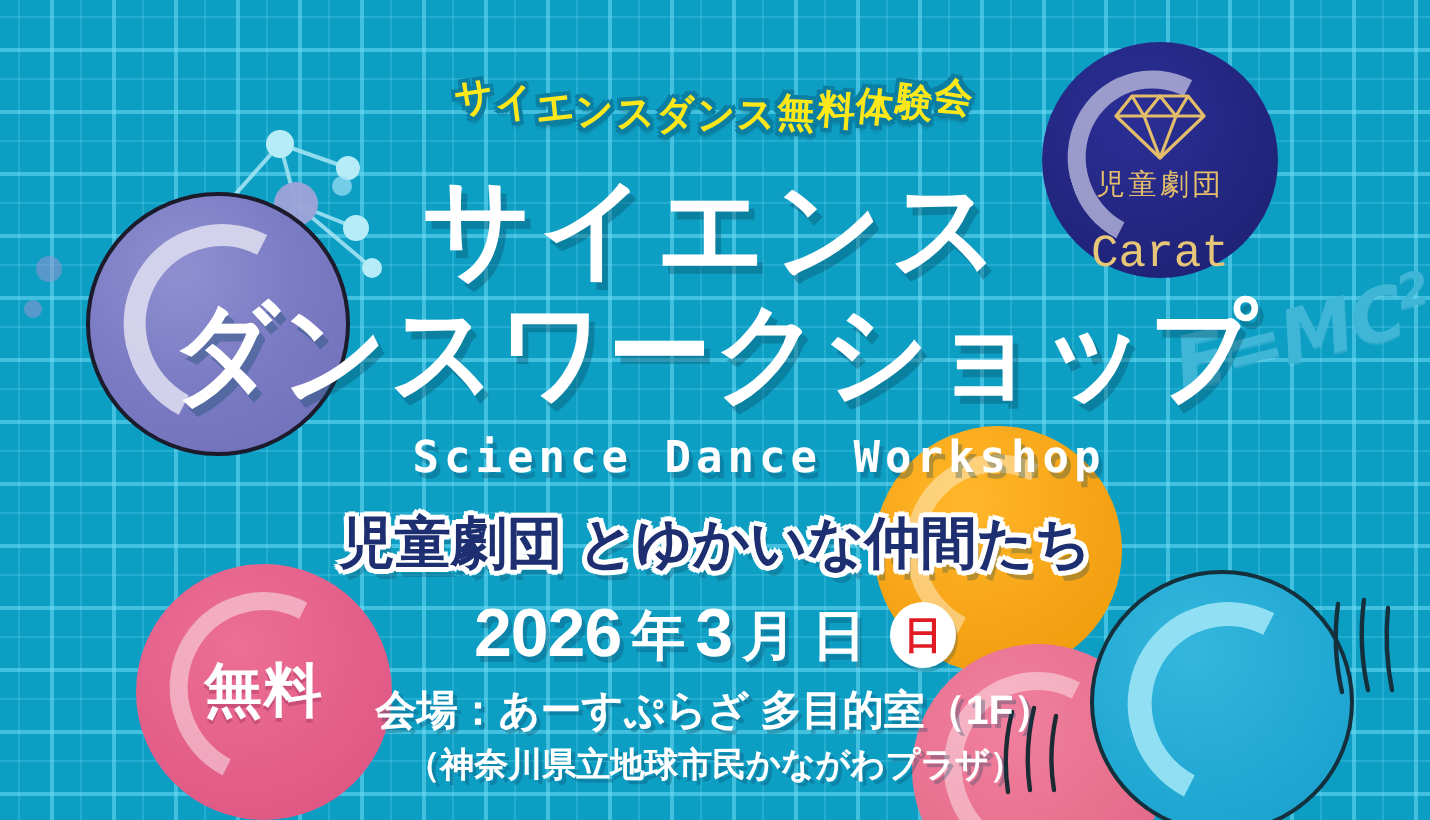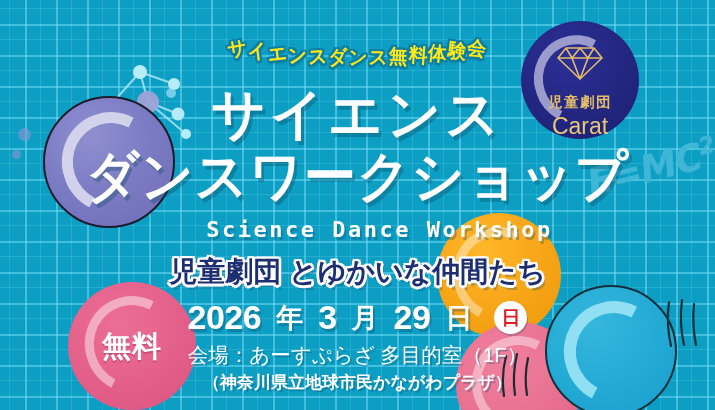--- a/index.html
+++ b/index.html
@@ -129,28 +129,28 @@
     align-items: center; justify-content: flex-start;
   }
   #logo-carat .crescent {
     left: 11%; top: 12%; width: 58%; height: 60%;
     border-width: 9px;
     border-color: rgba(175,175,215,0.85) transparent transparent rgba(175,175,215,0.85);
   }
   #logo-diamond { position: relative; margin-top: 24px; z-index: 2; }
   #logo-carat .jp {
     position: relative; z-index: 2;
-    color: #e3bd6a; font-weight: bold; font-size: 14.5px;
-    letter-spacing: 1.5px; margin-top: 12px;
+    color: #e3bd6a; font-weight: normal; font-size: 14.5px;
+    letter-spacing: 1.5px; margin-top: 2px;
   }
   #logo-carat .en {
     position: relative; z-index: 2;
     color: #e8c678; font-size: 23px;
-    font-family: Liberation Sans, sans-serif;
-    line-height: 0.95; margin-top: 4px;
+    font-family: Liberation Mono, monospace;
+    line-height: 0.95; margin-top: 15px;
   }
 
   
   #formula {
     position: absolute;
     left: 586px; top: 146px;
     color: #3fb6d6;
     font-size: 37px;
     font-weight: bold;
     font-style: italic;
@@ -228,21 +228,21 @@
     left: 0; right: 0; top: 298px;
     color: #ffffff;
     font-size: 33px;
     font-weight: bold;
     letter-spacing: 0px;
     white-space: nowrap;
     text-shadow: 2px 3px 0 rgba(10,70,95,0.3);
     display: flex;
     align-items: center;
     justify-content: center;
-    gap: 12px;
+    gap: 2px;
   }
   #date-line .num { font-size: 34px; letter-spacing: -0.5px; }
   #date-line .kan { font-size: 27px; padding: 0 3px; }
   #dow-badge {
     display: inline-flex;
     align-items: center;
     justify-content: center;
     width: 33px; height: 33px;
     margin-left: 7px;
     border-radius: 50%;
@@ -253,21 +253,21 @@
     text-shadow: none;
     box-shadow: 1px 2px 0 rgba(10,70,95,0.25);
     flex: 0 0 auto;
   }
 
   #venue-line {
     position: absolute;
     left: 0; right: 0; top: 341px;
     color: #ffffff;
     font-size: 20.5px;
-    font-weight: normal;
+    font-weight: bold;
     letter-spacing: 0px;
     white-space: nowrap;
     text-shadow: 2px 2px 0 rgba(10,70,95,0.3);
   }
   #venue-sub {
     position: absolute;
     left: 0; right: 0; top: 371px;
     color: #ffffff;
     font-size: 17px;
     font-weight: bold;
@@ -375,21 +375,20 @@
     <div class="title-line" id="title2">ダンスワークショップ</div>
 
     <div id="subtitle-en">Science Dance Workshop</div>
     <div id="subtitle-jp">児童劇団 とゆかいな仲間たち</div>
 
     <div id="date-line">
       <span class="num">2026</span>
       <span class="kan">年</span>
       <span class="num">3</span>
       <span class="kan">月</span>
-      <span class="num">29</span>
       <span class="kan">日</span>
       <span id="dow-badge">日</span>
     </div>
 
     <div id="venue-line">会場：あーすぷらざ 多目的室（1F）</div>
     <div id="venue-sub">（神奈川県立地球市民かながわプラザ）</div>
 
   </div>
 </div>
 

